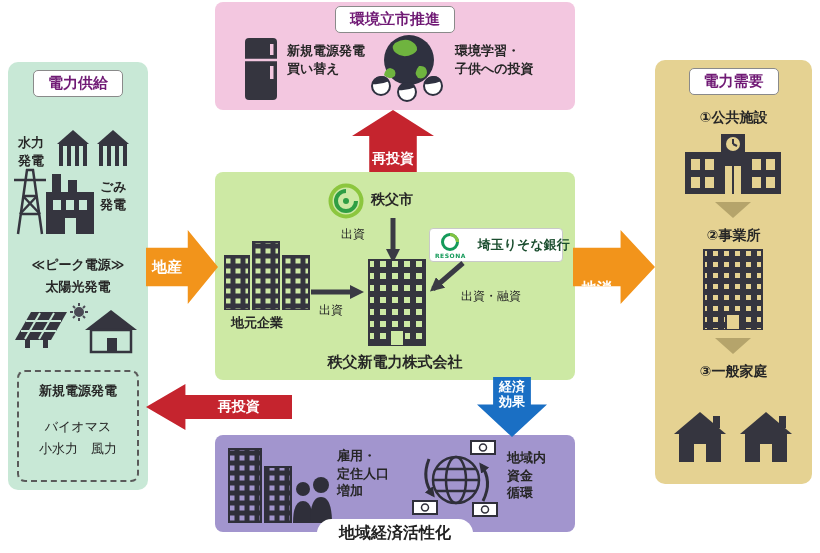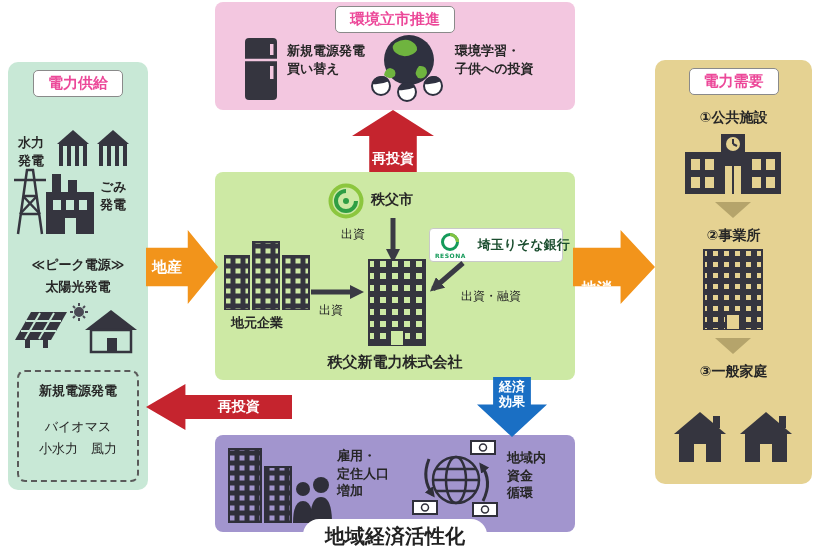--- a/index.html
+++ b/index.html
@@ -7,23 +7,23 @@
   #canvas { position:relative; width:820px; height:553px; background:#fff; overflow:hidden; color:#222; }
   .panel { position:absolute; }
   #left-panel  { left:8px;   top:62px;  width:140px; height:428px; background:#c8e8d6; border-radius:10px; }
   #top-panel   { left:215px; top:2px;   width:360px; height:108px; background:#f3c7e0; border-radius:8px; }
   #center-panel{ left:215px; top:172px; width:360px; height:208px; background:#cde9a4; border-radius:8px; }
   #right-panel { left:655px; top:60px;  width:157px; height:424px; background:#e5d292; border-radius:10px; }
   #bottom-panel{ left:215px; top:435px; width:360px; height:97px; background:#a295ce; border-radius:8px; }
 
   .title-box { position:absolute; left:50%; transform:translateX(-50%); background:#fff;
                border:1.5px solid #8a8a8a; border-radius:5px; padding:3px 14px;
-               font-weight:bold; font-size:15px; white-space:nowrap; color:#ec4899; }
+               font-weight:bold; font-size:15px; white-space:nowrap; color:#701a75; }
   .pill { position:absolute; left:50%; transform:translateX(-50%); background:#fff;
-          border-radius:16px; padding:4px 22px; font-weight:bold; font-size:20px; white-space:nowrap; }
+          border-radius:16px; padding:4px 22px; font-weight:bold; font-size:16px; white-space:nowrap; }
 
   .txt { position:absolute; font-size:13px; line-height:1.35; color:#262626; }
   .bold { font-weight:bold; }
   .pre { white-space:pre-line; }
   .c { text-align:center; }
   .small { font-size:12px; }
   svg.icon { position:absolute; }
 
   .dashed-box { position:absolute; left:9px; top:308px; width:122px; height:112px;
                 border:2px dashed #5a5a5a; border-radius:8px; }

